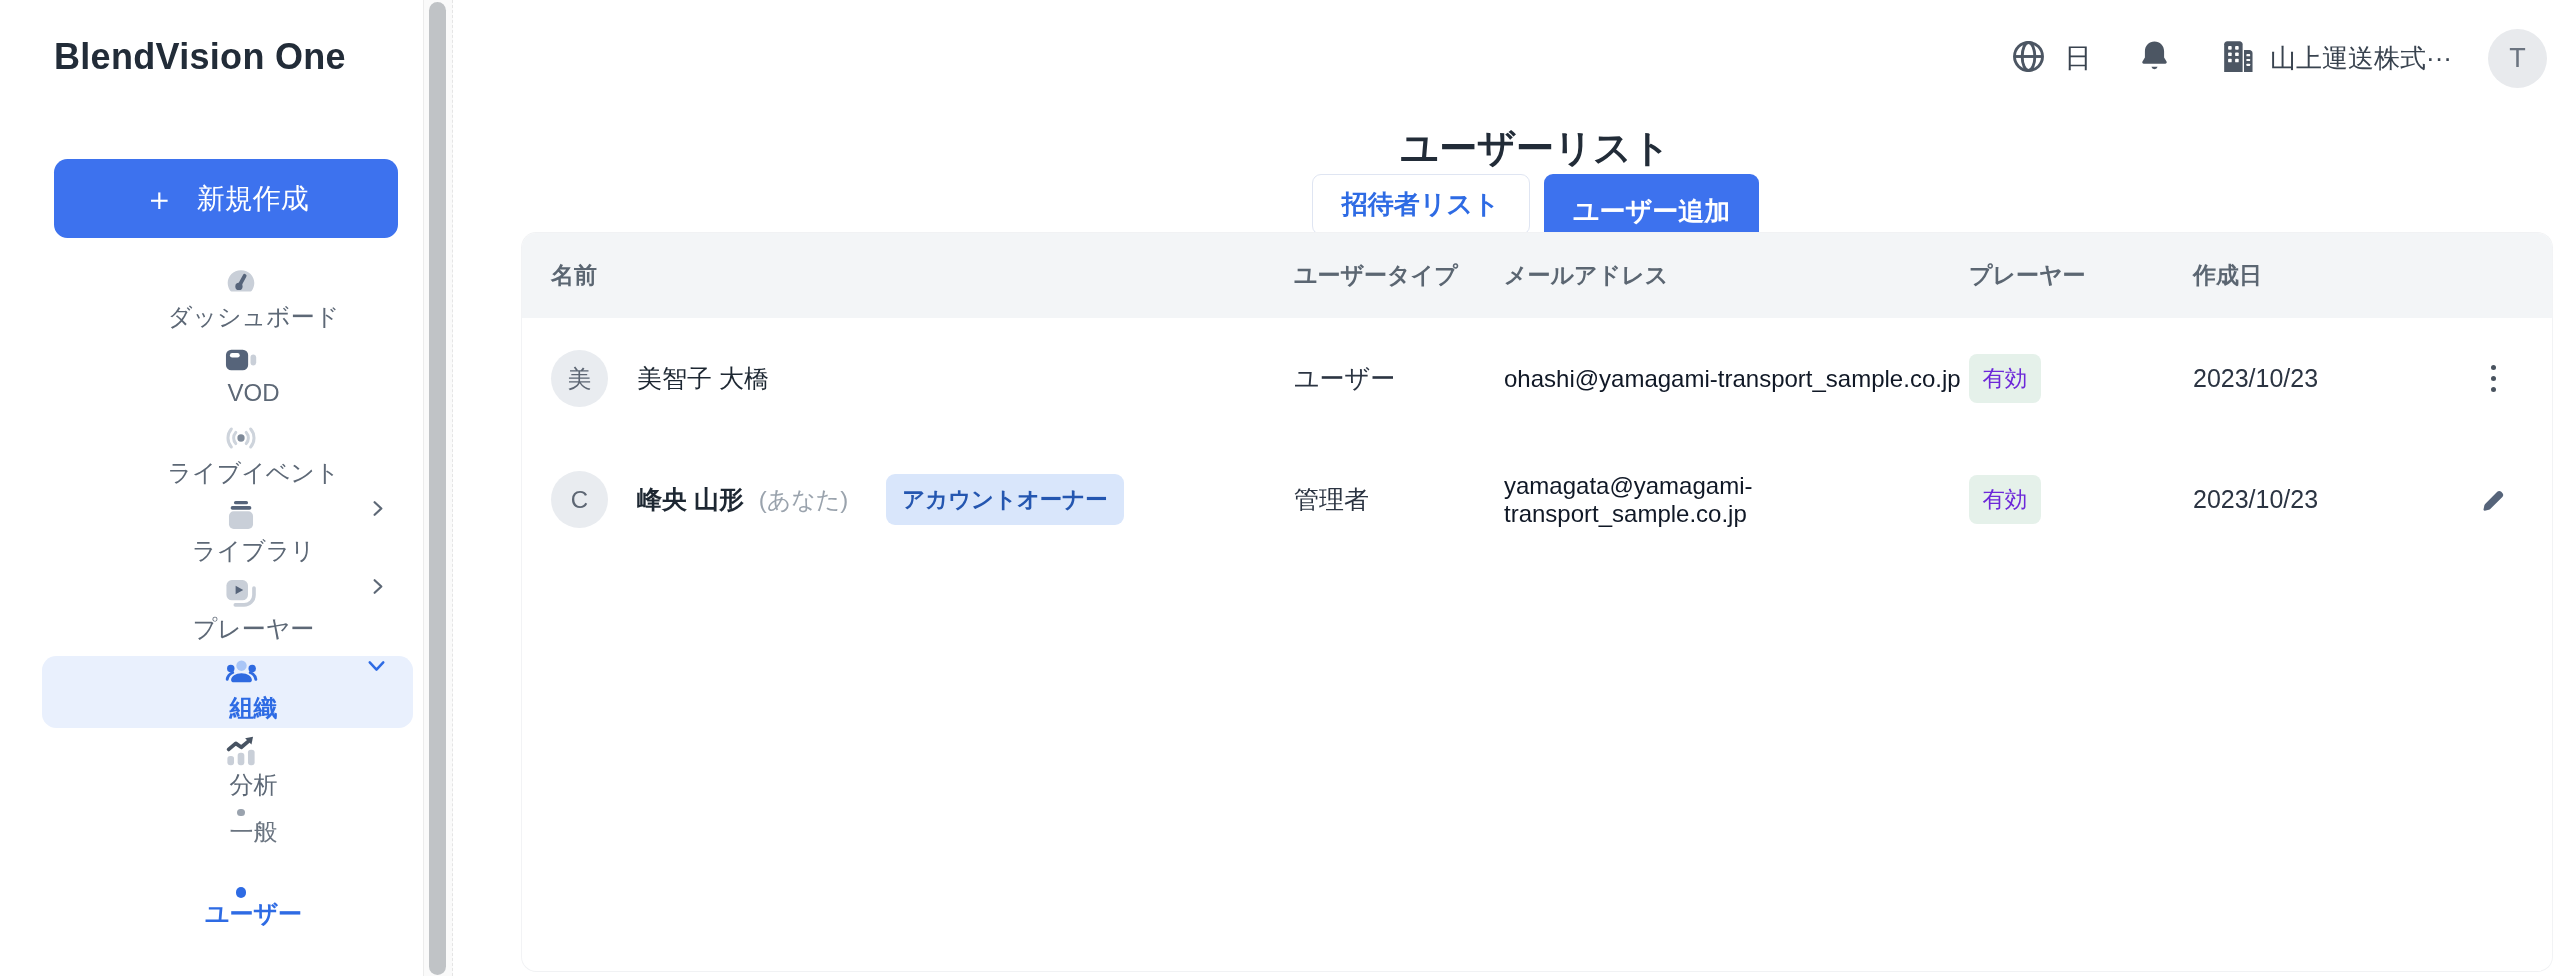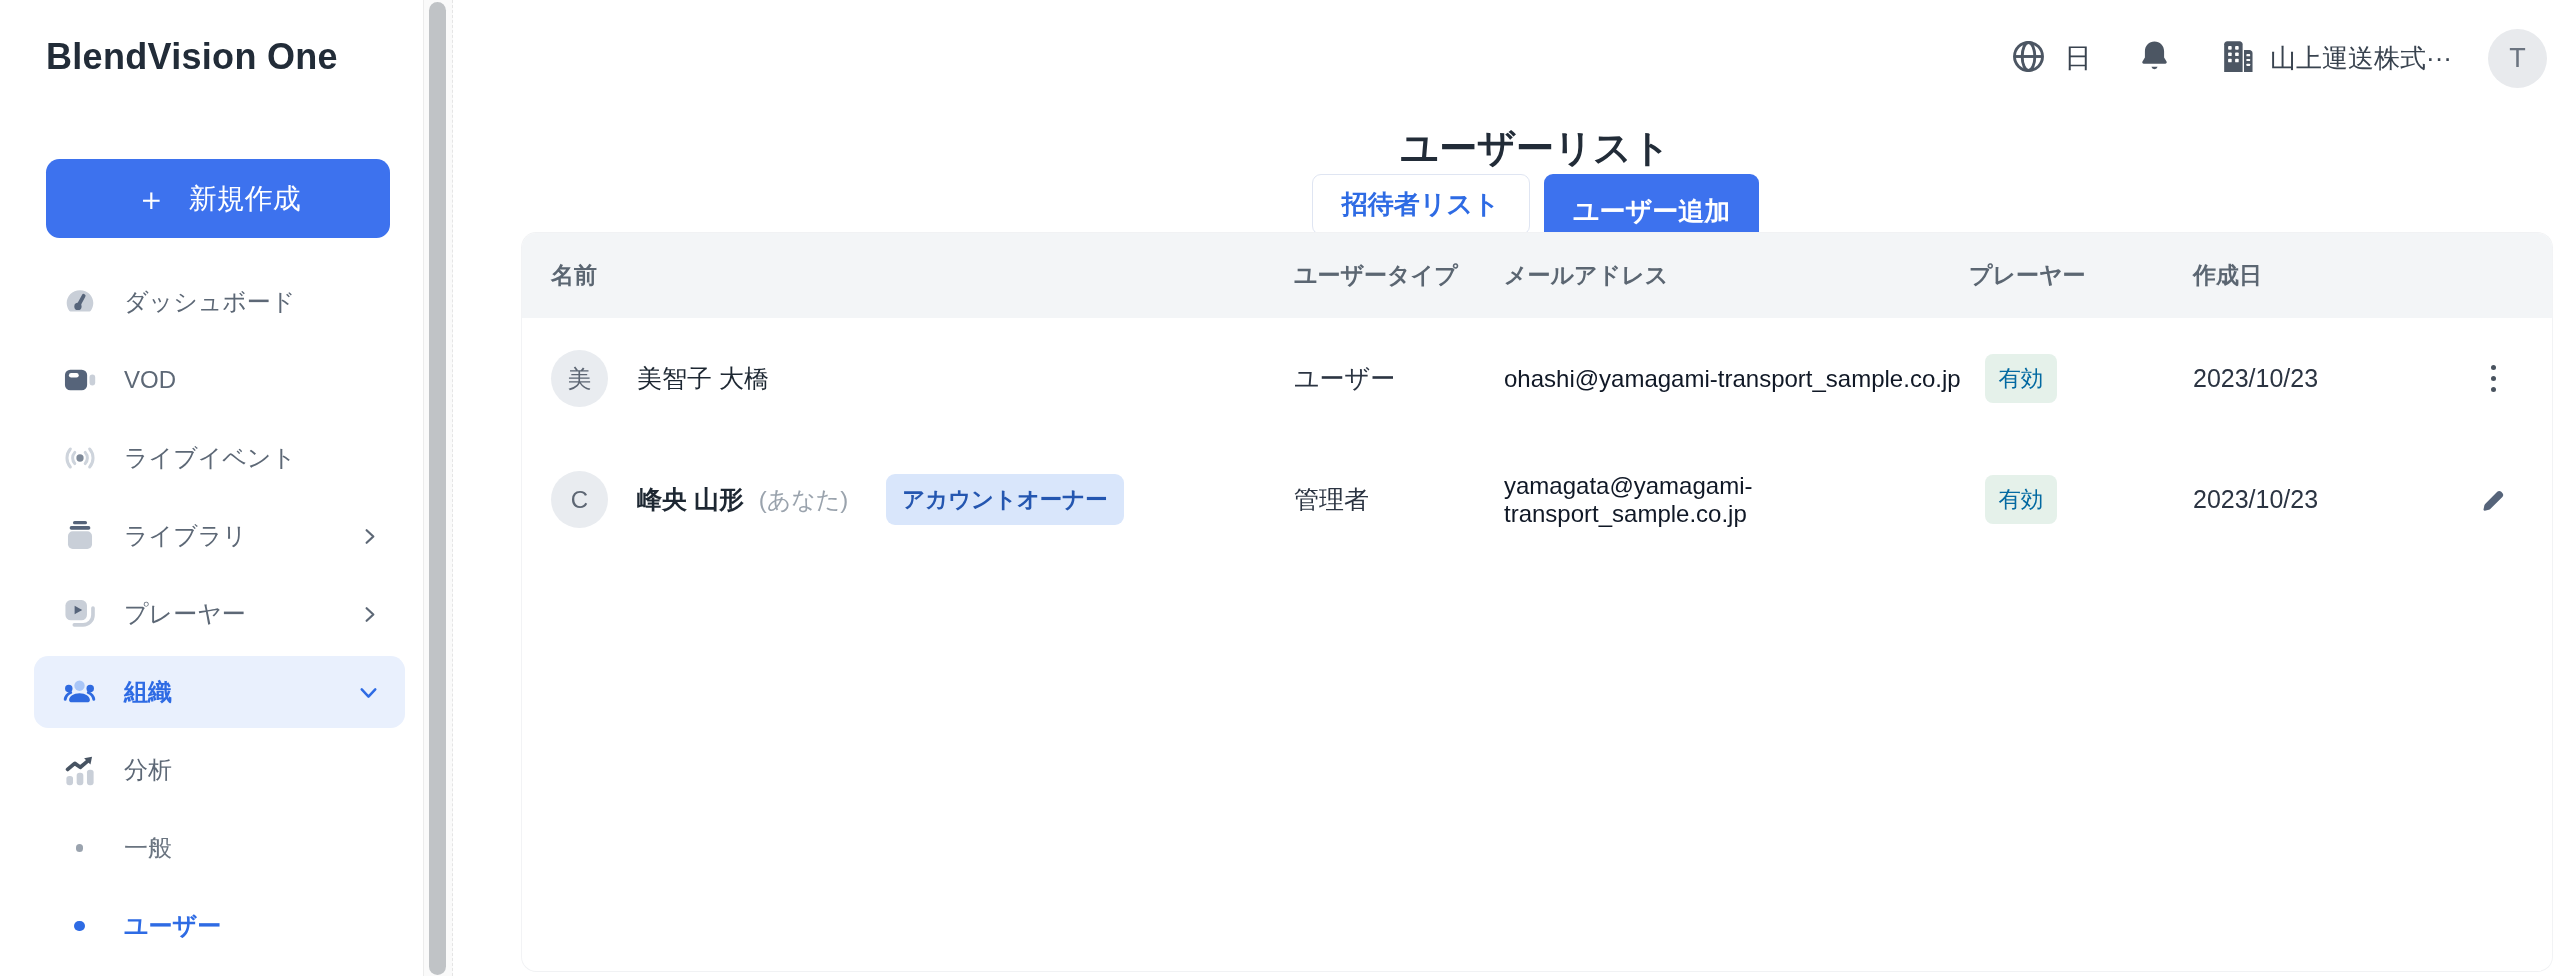--- a/index.html
+++ b/index.html
@@ -1,28 +1,28 @@
 <!DOCTYPE html>
 <html style="font-size:14.3px"><head>
 <meta charset="utf-8">
 <style>
   * { margin:0; padding:0; box-sizing:border-box; }
   html,body { width:2576px; height:976px; background:#fff; overflow:hidden; }
   body { font-family:"Liberation Sans","DejaVu Sans",sans-serif; color:#242e3a; }
   .app { position:relative; width:2576px; height:976px; background:#fff; }
 
   
-  .sidebar { position:absolute; left:8px; top:0; width:423px; height:976px; background:#fff; }
+  .sidebar { position:absolute; left:16px; top:0; width:423px; height:976px; background:#fff; }
   .logo { position:absolute; left:38px; top:36px; font-size:36px; font-weight:700; color:#222c38; letter-spacing:0.3px; cursor:pointer; }
   .new-btn { position:absolute; left:38px; top:159px; width:344px; height:79px; border:none; border-radius:13.4px;
              background:#3d72ee; color:#fff; font-size:28px; font-weight:500; display:flex; align-items:center;
              justify-content:center; gap:21.5px; cursor:pointer; font-family:inherit; }
   .new-btn .plus { font-size:32px; font-weight:400; line-height:1; }
   .nav { position:absolute; left:0; top:263px; width:423px; }
-  .nav-item { position:relative; height:78px; display:flex; align-items:center; padding-left:52px; cursor:pointer; }
+  .nav-item { position:relative; height:78px; display:flex; align-items:center; padding-left:52px; cursor:pointer;flex-direction:column; }
   .nav-item .pill { display:none; }
   .nav-item.active .pill { display:block; position:absolute; left:26px; right:26px; top:2.7px; bottom:2.7px;
                            background:#e9f0fd; border-radius:14.3px; z-index:0; }
   .nav-ico { width:39px; display:flex; justify-content:center; align-items:center; margin-right:25px; z-index:1; }
   .nav-label { font-size:24px; color:#5d6876; z-index:1; }
   .nav-item.active .nav-label { color:#2e6be4; font-weight:700; }
   .nav-chevron { position:absolute; right:50px; display:flex; align-items:center; z-index:1; }
   .sub-dot-box { width:39px; display:flex; justify-content:center; align-items:center; margin-right:25px; z-index:1; }
   .dot-sm { width:7.2px; height:7.2px; border-radius:50%; background:#9aa3ae; }
   .dot-lg { width:10.7px; height:10.7px; border-radius:50%; background:#2e6be4; }
@@ -65,22 +65,22 @@
   .cell-name { display:flex; align-items:center; gap:29px; }
   .row-avatar { width:57px; height:57px; border-radius:50%; background:#e9ecf0; color:#5d6673; font-size:24px;
                 display:flex; align-items:center; justify-content:center; flex:none; }
   .name-text { font-size:25px; color:#1d2732; }
   .name-bold { font-weight:700; }
   .you-suffix { font-size:24px; color:#9aa3ad; margin-left:9px; }
   .owner-badge { margin-left:23px; background:#d9e6fb; color:#2456b0; font-size:22.4px; font-weight:700;
                  padding:9.8px 16px; border-radius:9px; white-space:nowrap; }
   .cell-type, .cell-date { font-size:25px; color:#2b3442; }
   .cell-email { font-size:24px; color:#101826; }
-  .status-badge { display:inline-block; background:#e5f1ea; color:#0369a1; font-size:22.4px; font-weight:500;
-                  padding:9px 13.4px; border-radius:8px;margin-left:16px; }
+  .status-badge { display:inline-block; background:#e5f1ea; color:#6d28d9; font-size:22.4px; font-weight:500;
+                  padding:9px 13.4px; border-radius:8px; }
   .cell-status { justify-self:start; }
   .cell-actions { display:flex; justify-content:center; align-items:center; }
   .kebab { display:flex; flex-direction:column; gap:5.4px; background:none; border:none; cursor:pointer; padding:7.2px; }
   .kebab .kdot { width:5.4px; height:5.4px; border-radius:50%; background:#49535f; }
   .edit-btn { background:none; border:none; cursor:pointer; display:flex; padding:3.6px; }
 </style>
 </head>
 <body>
 
 <div class="app">

